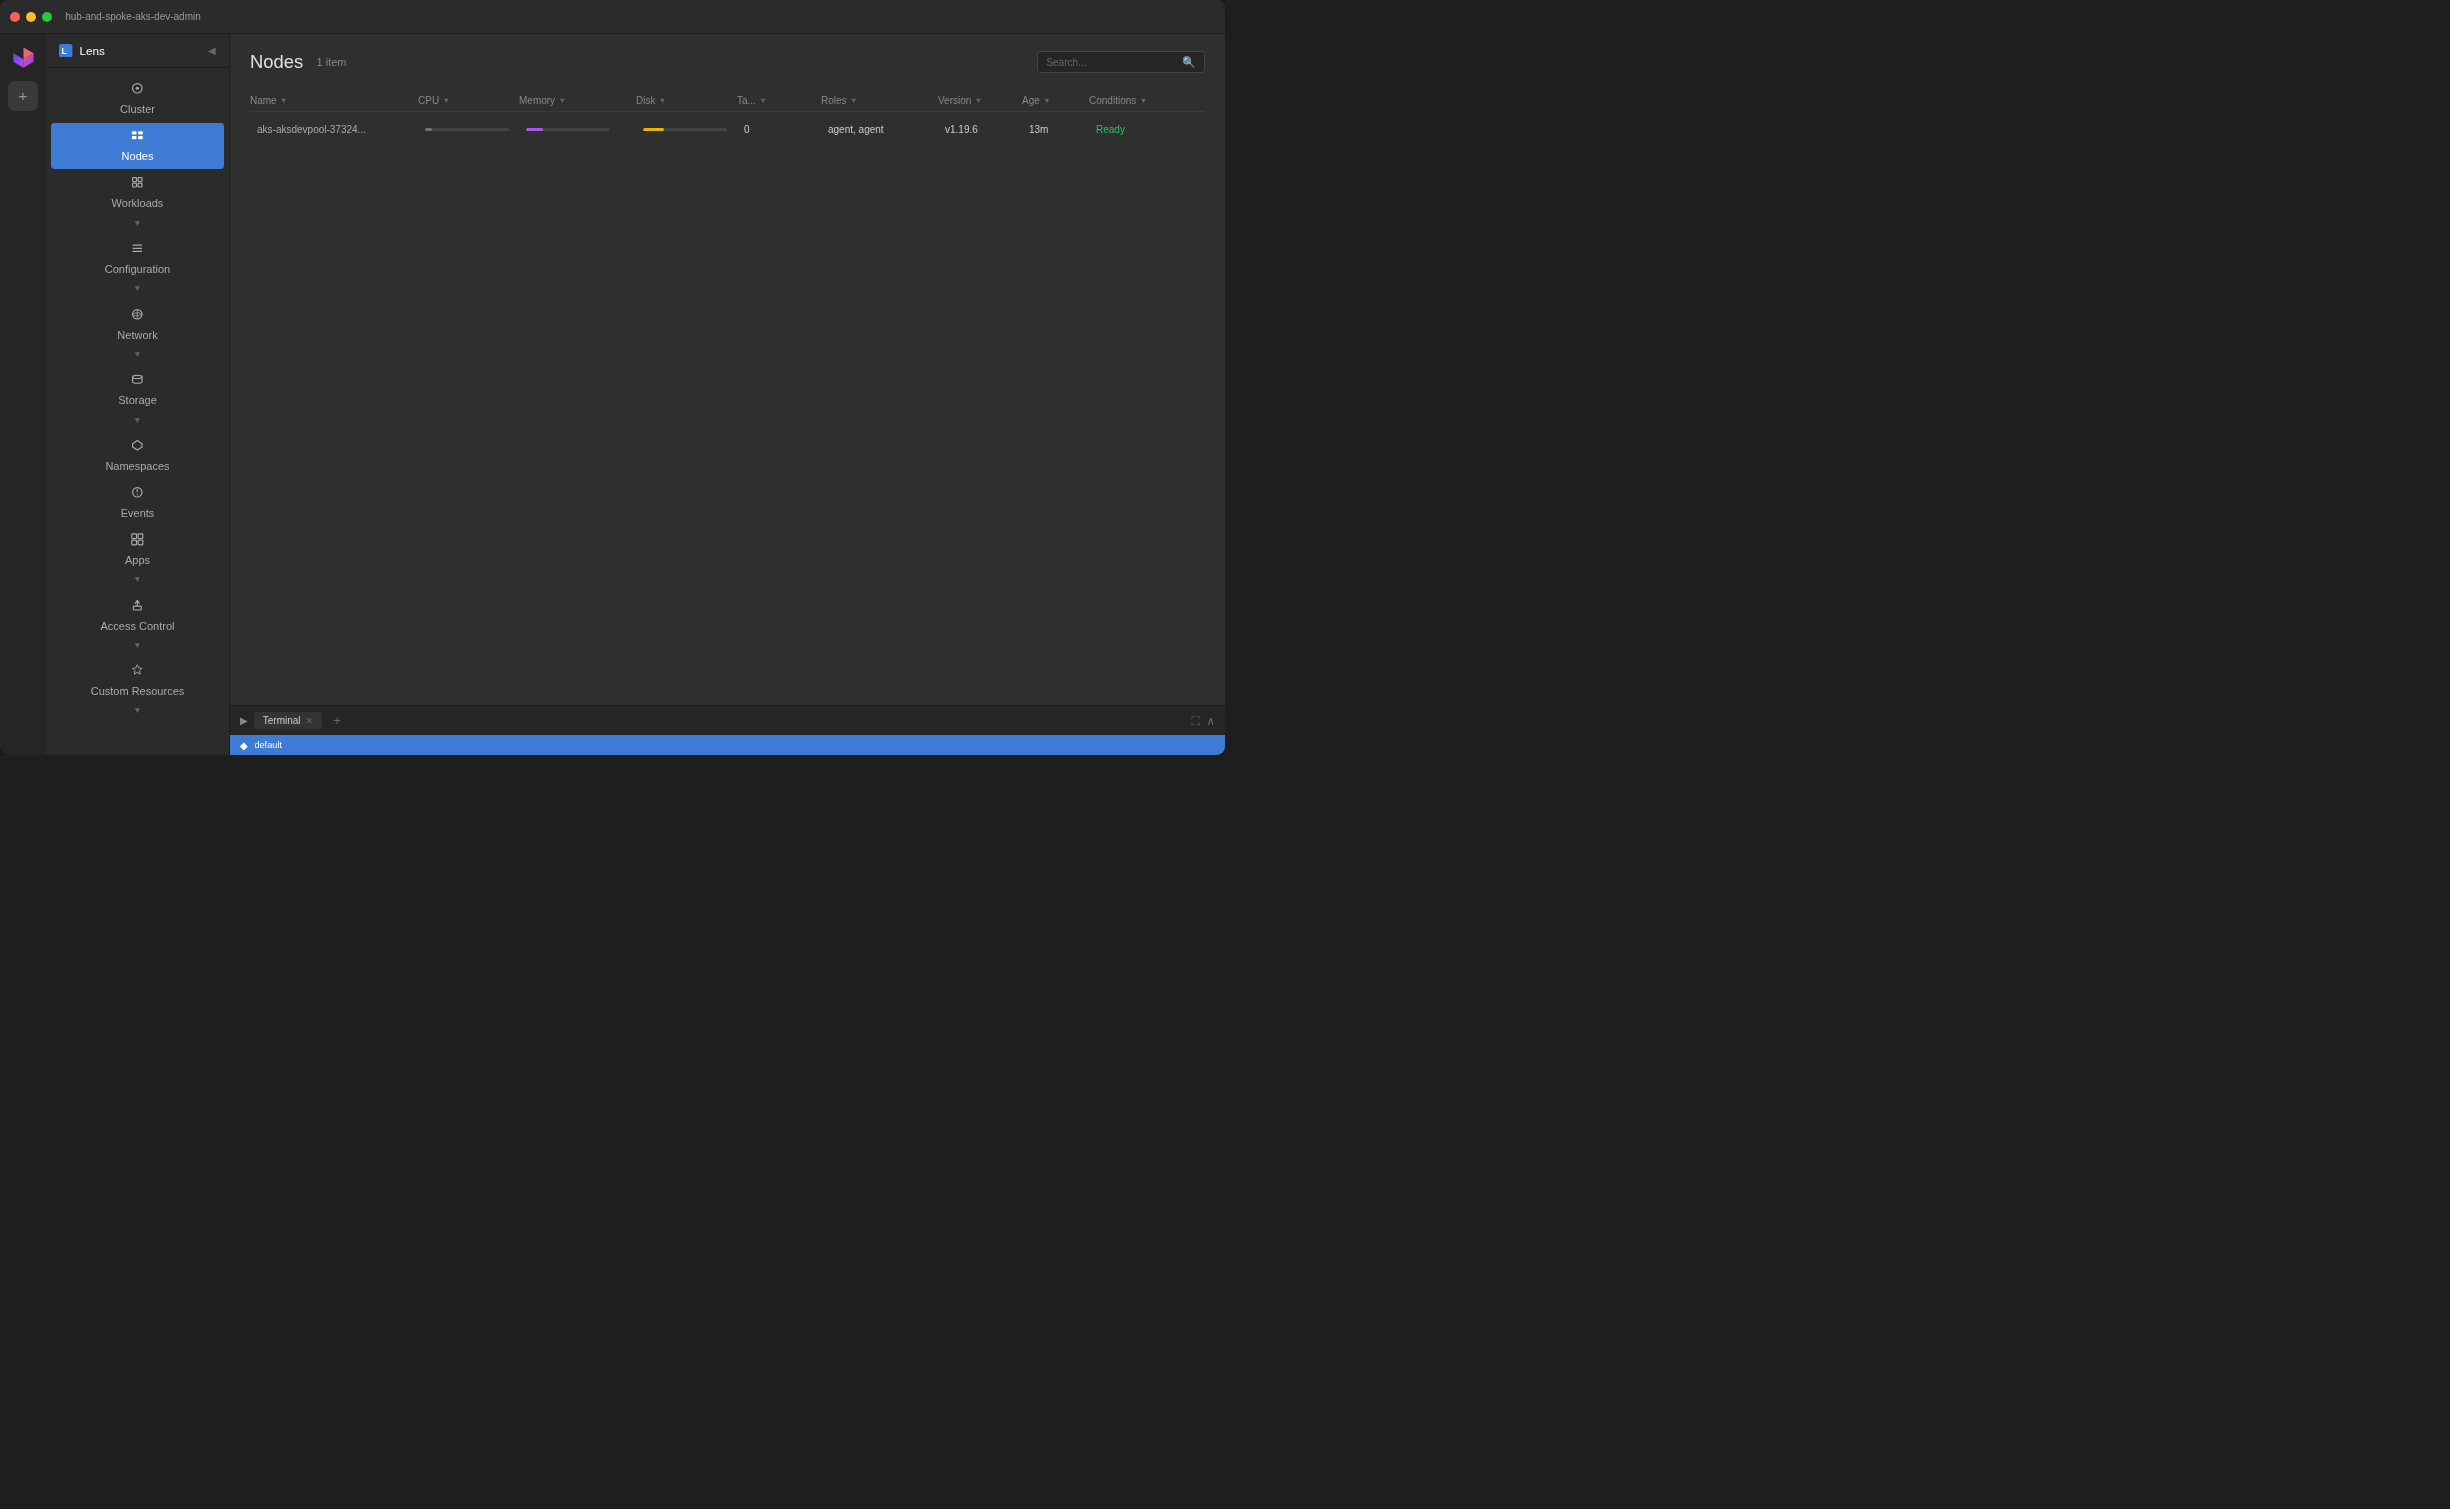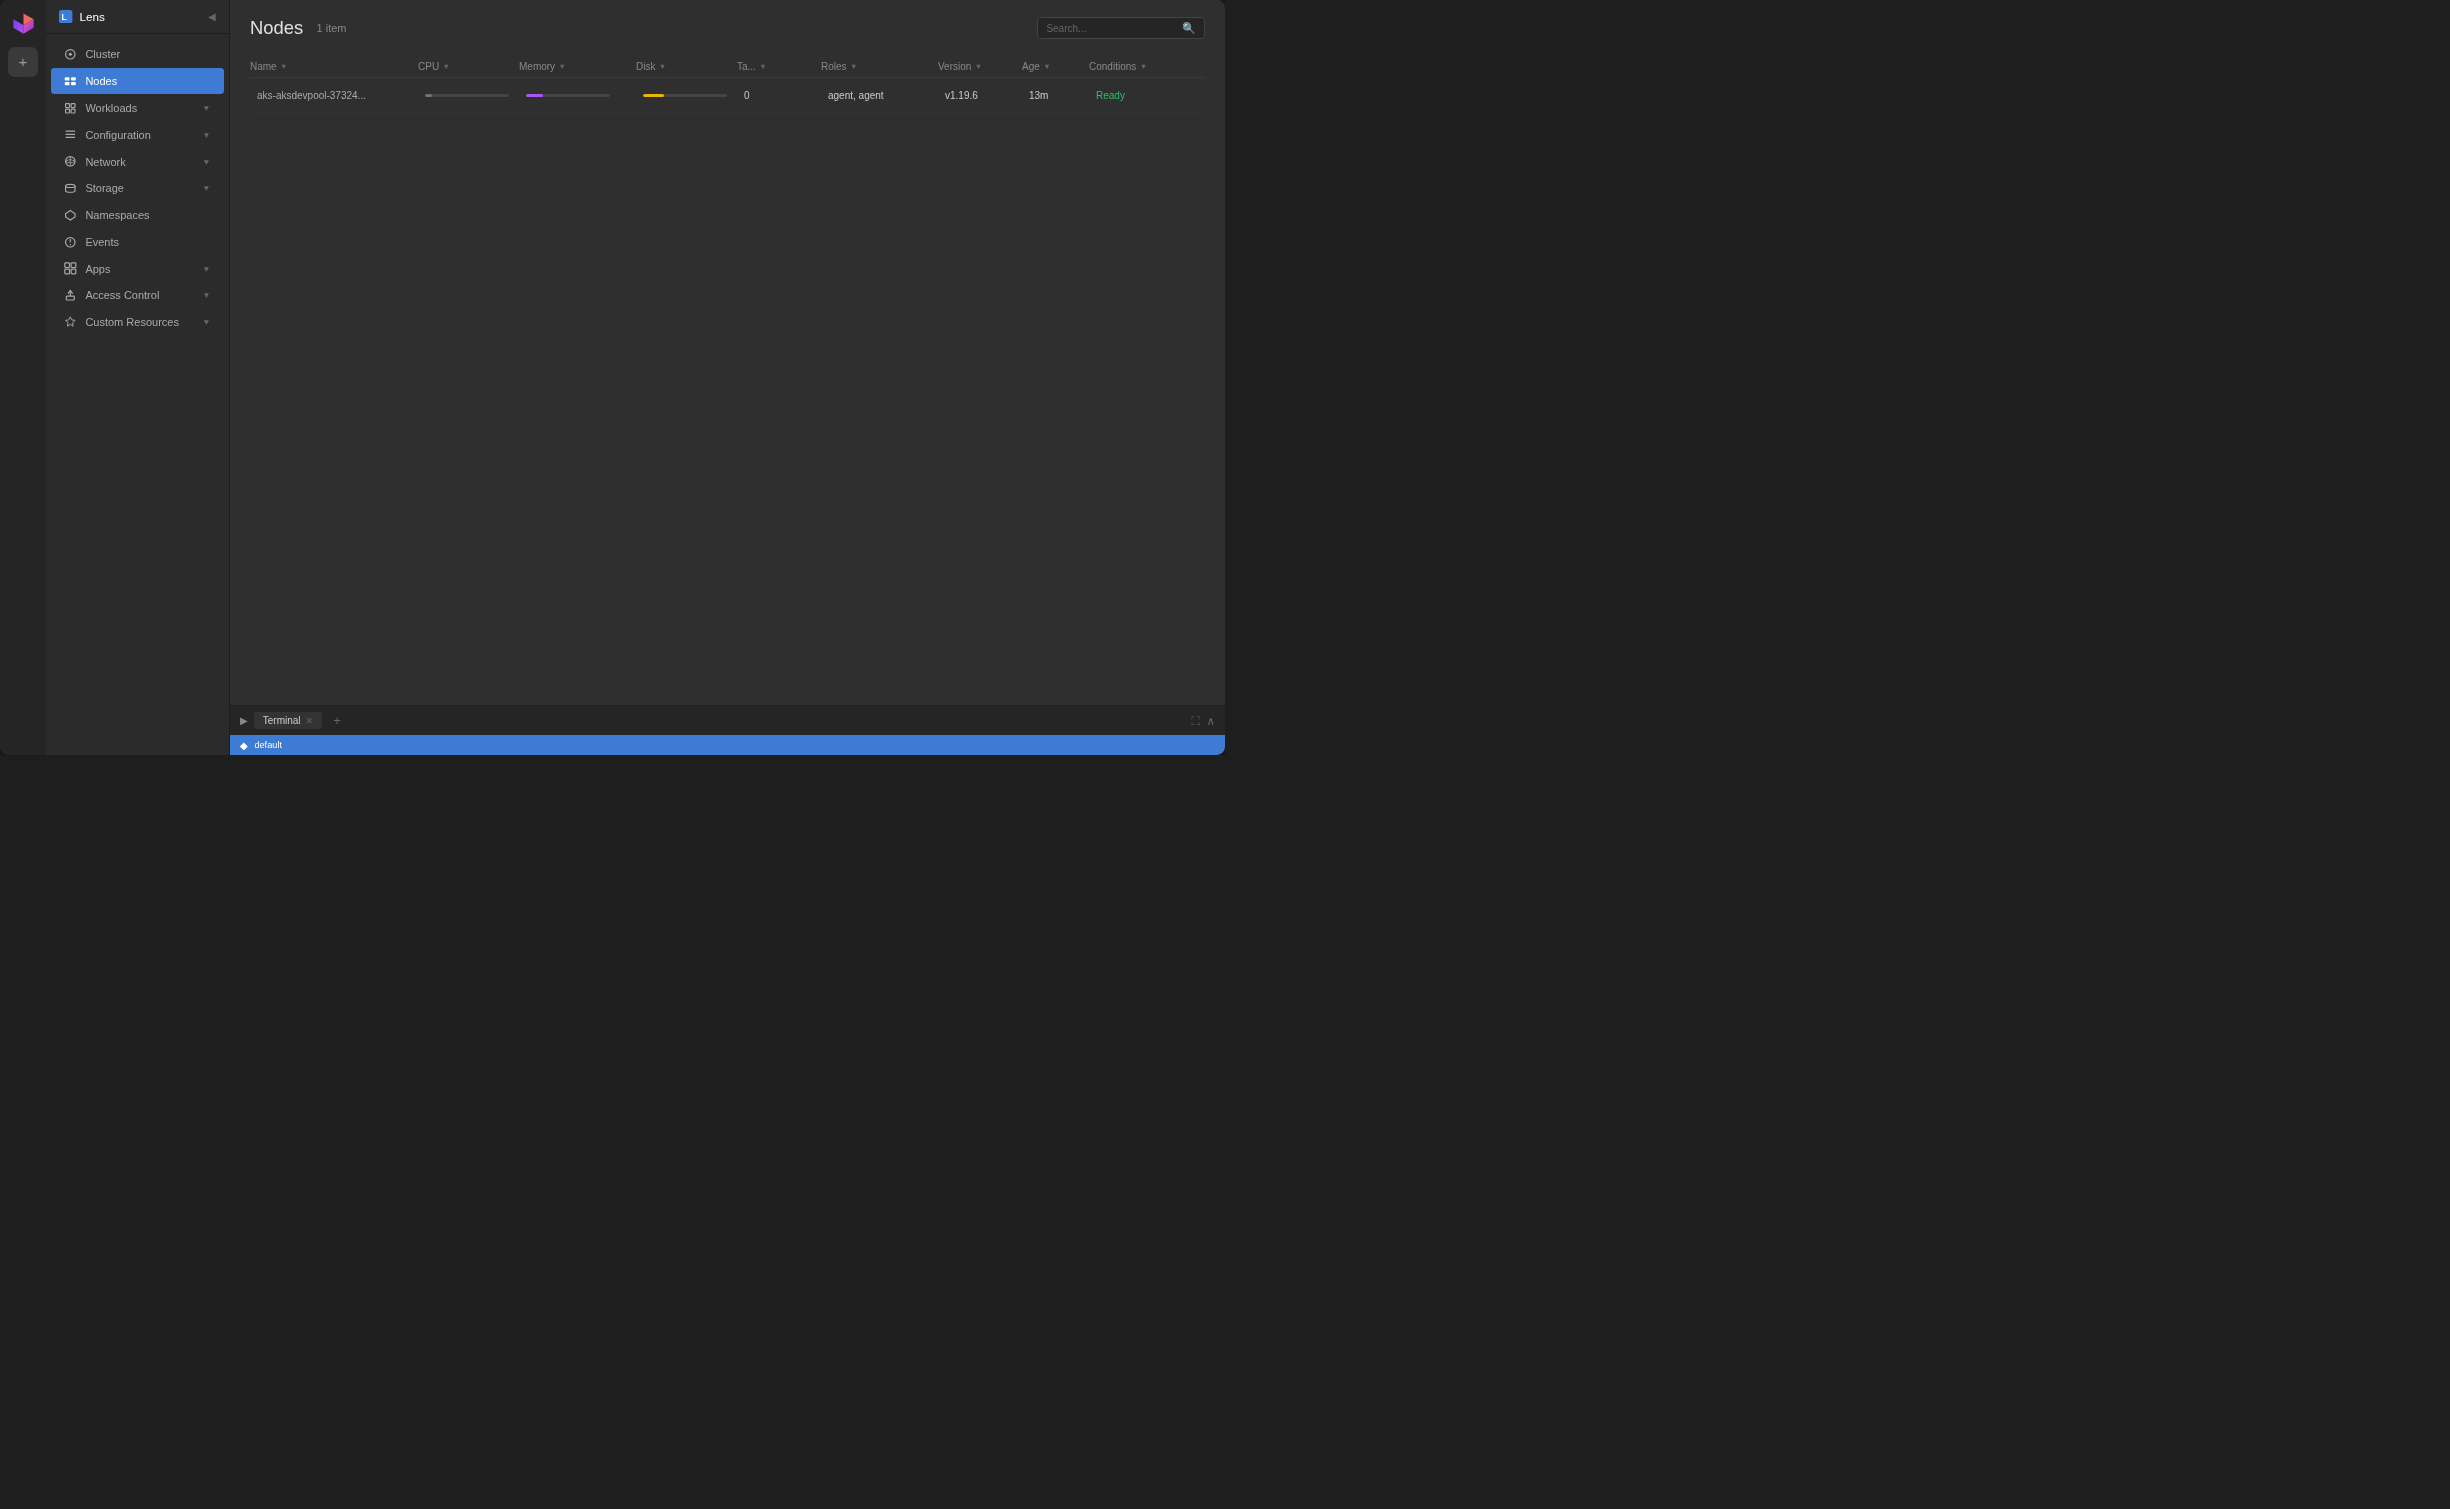--- a/index.html
+++ b/index.html
@@ -126,20 +126,21 @@
     .nav-item {
       display: flex;
       align-items: center;
       padding: 6.7px 13.4px;
       cursor: pointer;
       color: #aaa;
       font-size: 11px;
       gap: 8.4px;
       border-radius: 3.4px;
       margin: 0.8px 5px;
+      flex-direction: column;
     }
     .nav-item.active {
       background: #3d7bd4;
       color: #fff;
     }
     .nav-item .nav-label {
       flex: 1;
     }
     .nav-item .chevron {
       font-size: 8.4px;
@@ -322,20 +323,28 @@
     .nav-icon-svg {
       width: 12.6px;
       height: 12.6px;
     }
   </style>
 </head>
 <body>
 
 <div class="window">
 
+  <div class="titlebar">
+    <div class="traffic-lights">
+      <div class="traffic-light tl-red"></div>
+      <div class="traffic-light tl-yellow"></div>
+      <div class="traffic-light tl-green"></div>
+    </div>
+    <span class="titlebar-text">hub-and-spoke-aks-dev-admin</span>
+  </div>
 
   <div class="main-layout">
 
     <div class="icon-bar">
 
       <div class="app-icon">
         <svg class="cube-icon" viewBox="0 0 32 32" xmlns="http://www.w3.org/2000/svg">
           <defs>
             <linearGradient id="cubeTop" x1="0%" y1="0%" x2="100%" y2="100%">
               <stop offset="0%" style="stop-color:#e85d9b"></stop>

